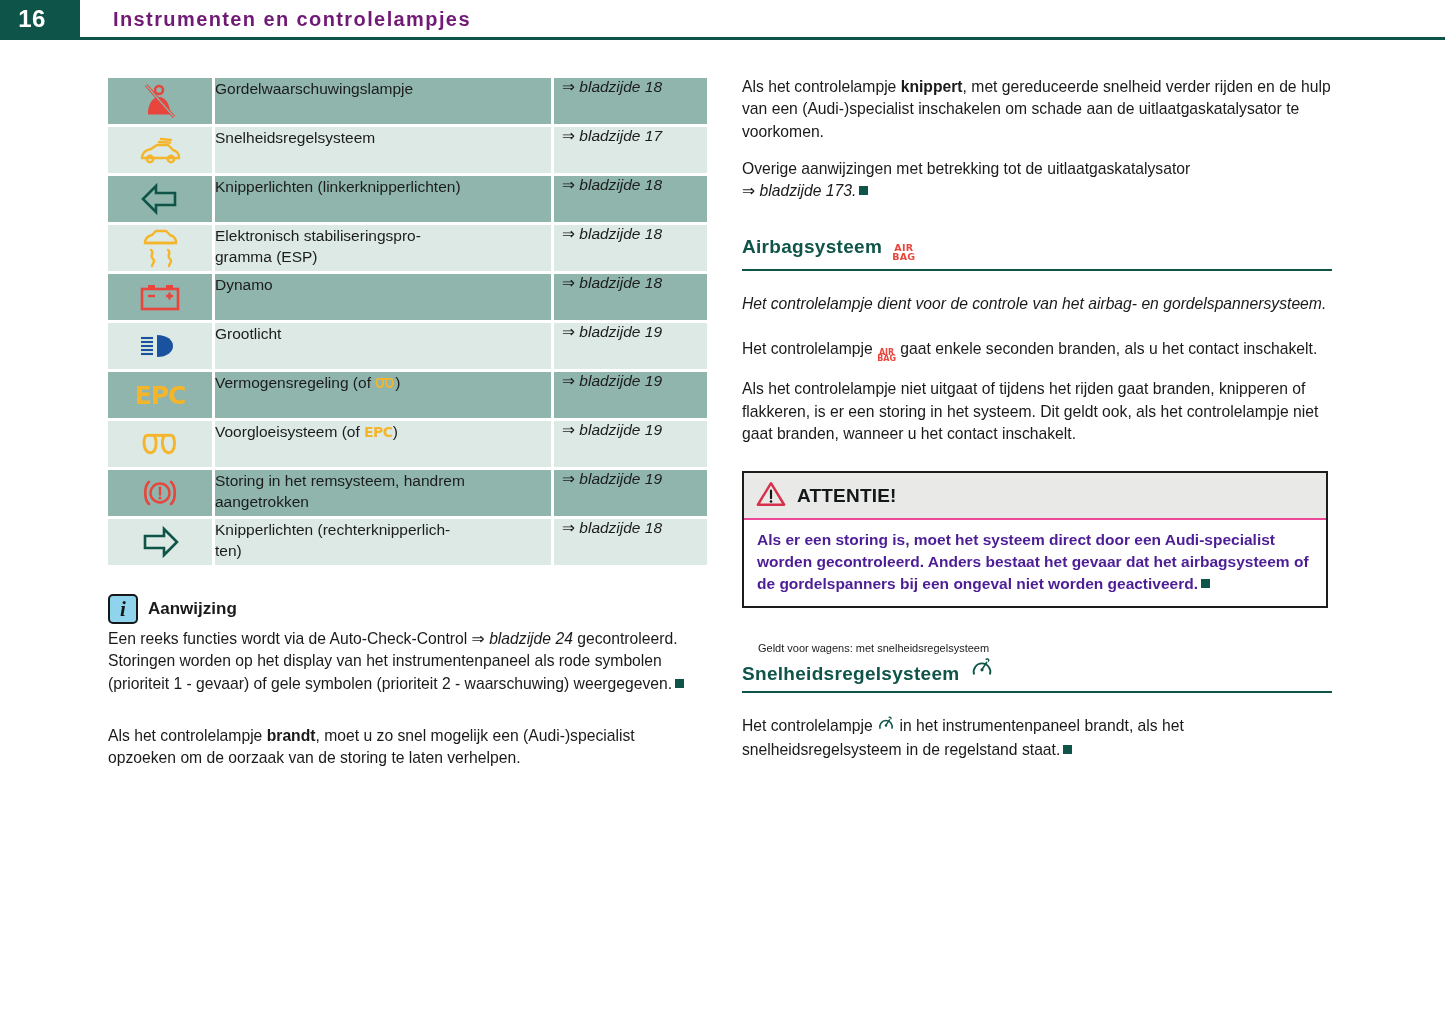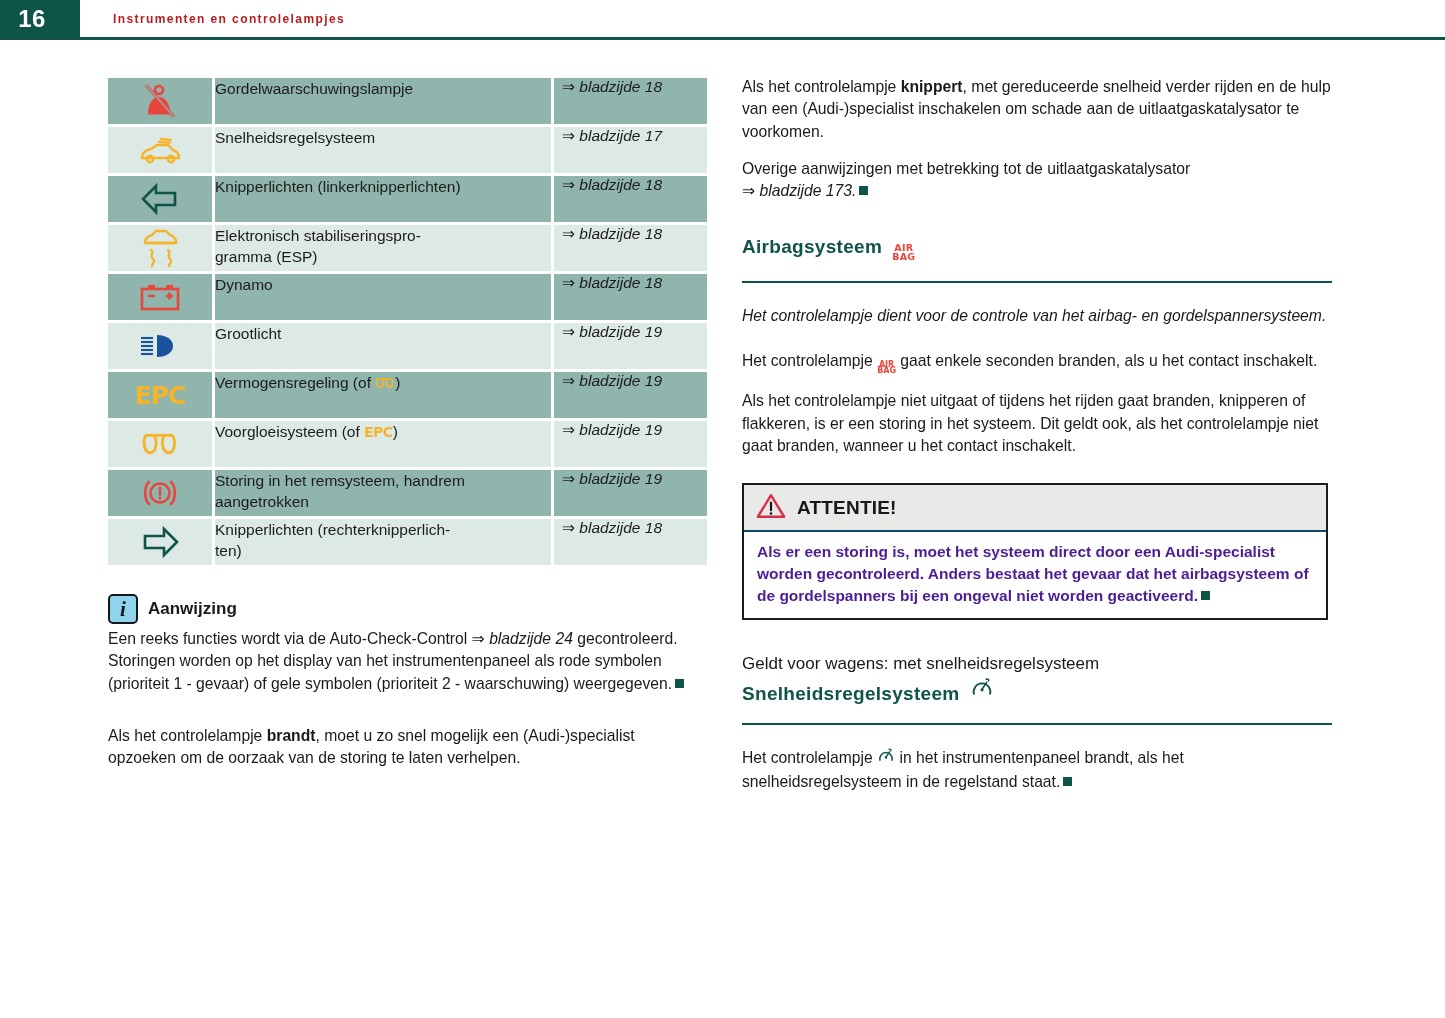--- a/index.html
+++ b/index.html
@@ -37,23 +37,23 @@
     align-items: center;
     justify-content: center;
     letter-spacing: 0.5px;
   }
   .header-title {
     position: absolute;
     left: 113px; top: 0;
     height: 38px;
     display: flex;
     align-items: center;
-    font-size: 12px;
-    font-weight: bold;
-    color: #b91c1c;
+    font-size: 20px;
+    font-weight: bold;
+    color: #701a75;
     letter-spacing: 1.4px;
   }
   .header-rule {
     position: absolute;
     left: 0; top: 37px;
     width: 1445px; height: 3px;
     background: #0f5449;
   }
 
   
@@ -152,33 +152,34 @@
   .note-body {
     font-size: 15.7px;
     line-height: 1.42;
     color: #1a1a1a;
     width: 588px;
   }
 
   
   .sec { margin-top: 30px; }
   .sec-kicker {
-    font-size: 17px;
+    font-size: 11px;
     color: #1a1a1a;
     margin-bottom: 2px;
+    margin-left: 16px;
   }
   .sec-head {
     display: flex;
     align-items: baseline;
     gap: 10px;
     font-size: 19px;
     font-weight: bold;
     color: #0f5449;
     letter-spacing: 0.3px;
-    padding-bottom: 18px;
+    padding-bottom: 6px;
     border-bottom: 2px solid #0f5449;
   }
   .sec-body {
     font-size: 15.7px;
     line-height: 1.42;
     color: #1a1a1a;
     margin-top: 22px;
   }
   .sec-body.italic { font-style: italic; }
   p.para { margin: 0 0 15px 0; }
@@ -196,21 +197,21 @@
   
   .warn-box {
     margin-top: 26px;
     width: 586px;
     border: 2px solid #1c1c1c;
     background: #ffffff;
     box-sizing: border-box;
   }
   .warn-head {
     background: #e9e9e7;
-    border-bottom: 2px solid #0c4a6e;
+    border-bottom: 2px solid #ec4899;
     display: flex;
     align-items: center;
     gap: 11px;
     padding: 7px 12px 7px 12px;
   }
   .warn-title {
     font-size: 19px;
     font-weight: bold;
     color: #15181b;
     letter-spacing: 0.2px;

